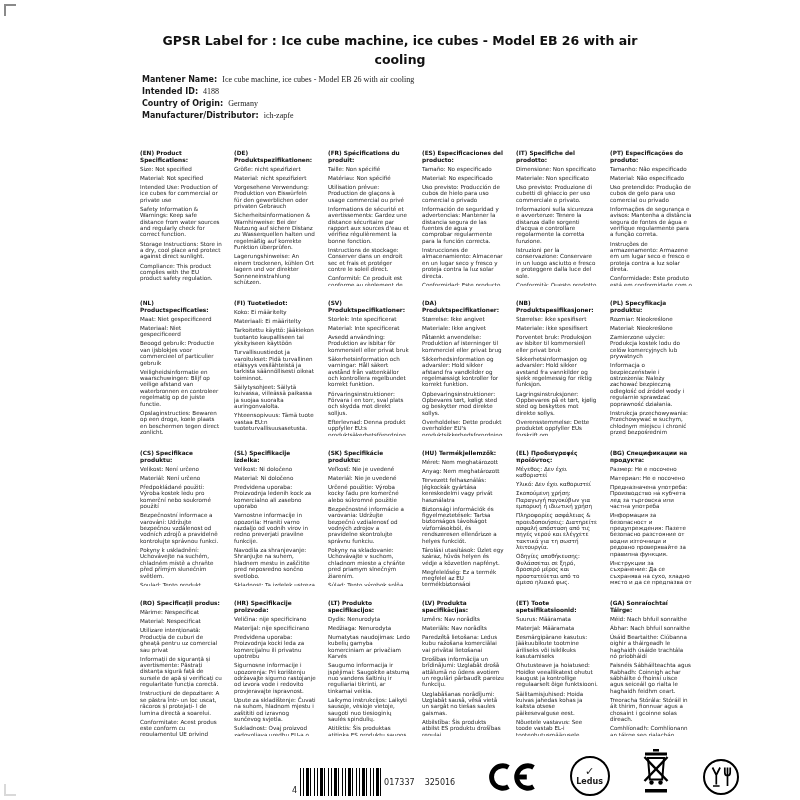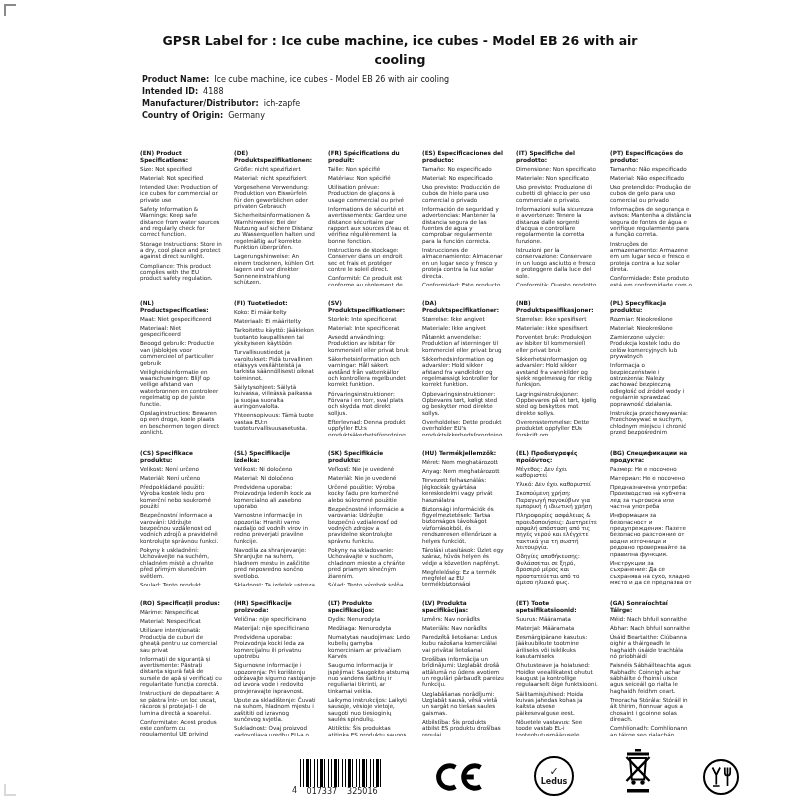--- a/index.html
+++ b/index.html
@@ -7,53 +7,53 @@
   .page{position:relative;width:800px;height:800px;background:#ffffff;padding-left:36px;}
   .crop{position:absolute;width:10px;height:10px;}
   .crop.tl{left:4px;top:4px;border-left:2px solid #8a8a8a;border-top:2px solid #8a8a8a;}
   .crop.tr{right:4px;top:4px;border-right:2px solid #d9d9d9;border-top:2px solid #d9d9d9;}
   .crop.bl{left:4px;bottom:4px;border-left:2px solid #d9d9d9;border-bottom:2px solid #d9d9d9;}
   .crop.br{right:4px;bottom:4px;border-right:2px solid #d9d9d9;border-bottom:2px solid #d9d9d9;}
   .title{position:absolute;top:24px;left:140px;width:520px;text-align:center;font-size:12.5px;font-weight:bold;line-height:1.45;color:#111;}
   .product-info{position:absolute;top:74px;left:142px;width:600px;font-size:8px;line-height:12px;}
   .pi-row{white-space:nowrap;}
   .pi-label{font-weight:bold;}
-  .pi-value{margin-left:5px;}
+  .pi-value{margin-left:5px;font-family:Liberation Serif, serif;}
   .grid{position:absolute;top:150px;left:140px;width:552px;display:grid;grid-template-columns:repeat(6,1fr);column-gap:12px;row-gap:14px;}
   .lang-block{height:136px;overflow:hidden;font-size:5.6px;line-height:1.14;color:#222;}
   .lang-header{font-size:5.8px;font-weight:bold;margin:0 0 2.5px 0;color:#111;}
   .para{margin:0 0 2.8px 0;}
   .footer{position:absolute;top:738px;left:292px;width:448px;height:58px;display:flex;justify-content:space-between;align-items:flex-end;}
   .barcode{display:flex;align-items:flex-end;gap:3px;}
   .bc-lead{font-size:8px;line-height:1;padding-bottom:1px;}
-  .bc-col{display:flex;flex-direction:column;align-items:center;}
+  .bc-col{display:flex;flex-direction:row;align-items:center;}
   .bc-bars{width:84px;height:28px;background:repeating-linear-gradient(90deg,#000 0 1.5px,#fff 1.5px 3px,#000 3px 4px,#fff 4px 6.5px,#000 6.5px 9px,#fff 9px 10.5px,#000 10.5px 11.5px,#fff 11.5px 14px);}
   .bc-digits{display:flex;gap:10px;font-size:8px;line-height:1;margin-top:1px;}
   .ce{padding-bottom:2px;}
   .rohs{width:40px;height:40px;border:2.5px solid #000;border-radius:50%;display:flex;flex-direction:column;align-items:center;justify-content:center;box-sizing:border-box;}
   .rohs-check{font-size:11px;font-weight:bold;line-height:1;}
   .rohs-text{font-size:8px;font-weight:bold;line-height:1;margin-top:1px;}
   .icon-wrap{display:flex;align-items:flex-end;}
 </style>
 </head>
 <body>
 
 <div class="page">
   <div class="crop tl"></div>
   <div class="crop tr"></div>
   <div class="crop bl"></div>
   <div class="crop br"></div>
 
   <h1 class="title">GPSR Label for : Ice cube machine, ice cubes - Model EB 26 with air cooling</h1>
 
   <div class="product-info">
-    <div class="pi-row"><span class="pi-label">Product Name:</span><span class="pi-value">Ice cube machine, ice cubes - Model EB 26 with air cooling</span></div>
+    <div class="pi-row"><span class="pi-label">Mantener Name:</span><span class="pi-value">Ice cube machine, ice cubes - Model EB 26 with air cooling</span></div>
     <div class="pi-row"><span class="pi-label">Intended ID:</span><span class="pi-value">4188</span></div>
+    <div class="pi-row"><span class="pi-label">Country of Origin:</span><span class="pi-value">Germany</span></div>
     <div class="pi-row"><span class="pi-label">Manufacturer/Distributor:</span><span class="pi-value">ich-zapfe</span></div>
-    <div class="pi-row"><span class="pi-label">Country of Origin:</span><span class="pi-value">Germany</span></div>
   </div>
 
   <div class="grid">
     <section class="lang-block">
         <h3 class="lang-header">(EN) Product Specifications:</h3>
         <div>
           <p class="para">Size: Not specified</p>
           <p class="para">Material: Not specified</p>
           <p class="para">Intended Use: Production of ice cubes for commercial or private use</p>
           <p class="para">Safety Information &amp; Warnings: Keep safe distance from water sources and regularly check for correct function.</p>

